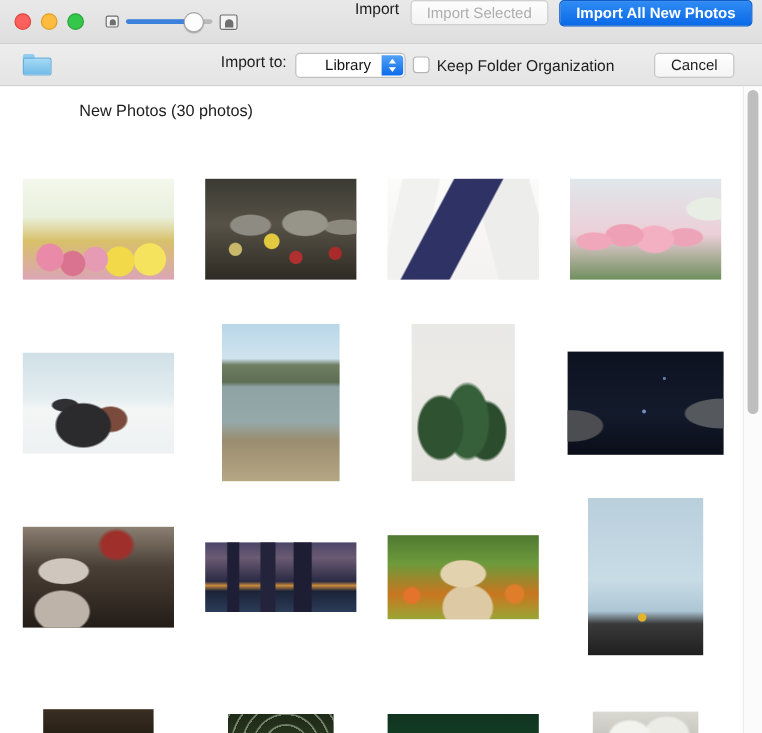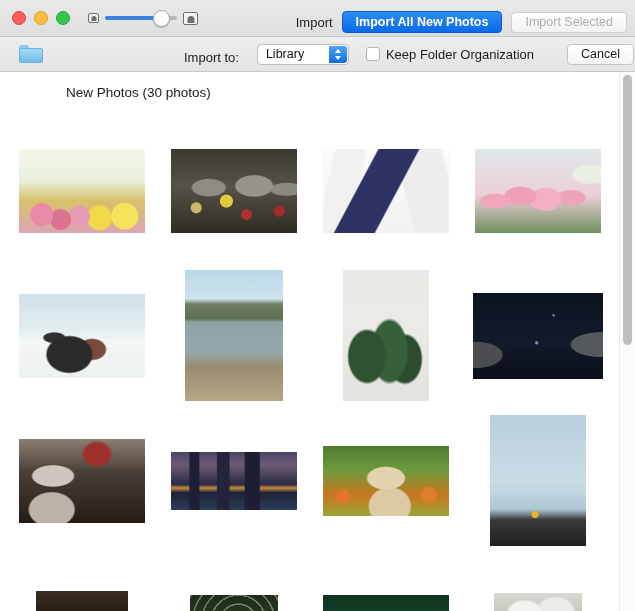--- a/index.html
+++ b/index.html
@@ -93,24 +93,23 @@
     height: 15px;
     border-radius: 50%;
     background: #fdfdfd;
     border: 1px solid #a8a8a8;
     box-shadow: 0 1px 1px rgba(0,0,0,.22);
   }
 
   .top-right {
     position: absolute;
     right: 8px;
-    top: 12px;
-    height: 20px;
-    display: flex;
-    align-items: center;
+    top: 0;
+    height: 36px;
+    display: flex;
     gap: 9px;
   }
   .import-label {
     font-size: 13px;
     color: #1d1d1d;
   }
   .btn {
     font-family: "Liberation Sans", sans-serif;
     font-size: 12.5px;
     height: 21px;
@@ -162,42 +161,42 @@
     width: 24px; height: 15px;
     background: linear-gradient(to bottom, #a5daf6, #72bbe8);
     border-radius: 2px;
     border: 1px solid #6ab0dd;
     box-sizing: border-box;
   }
   .sub-center {
     position: absolute;
     left: 184px;
     display: flex;
-    align-items: flex-end;
-    gap: 18px;
+    align-items: flex-start;
+    gap: 7px;
   }
   .sub-label {
     font-size: 13px;
     color: #1d1d1d;
   }
   .popup {
     position: relative;
     width: 92px;
     height: 21px;
     background: #ffffff;
     border: 1px solid #bfbfbf;
     border-radius: 4px;
     display: flex;
     align-items: center;
     box-sizing: border-box;
   }
   .popup .value {
     font-size: 12.5px;
     color: #111;
-    margin-left: 8px;
+    margin-left: 24px;
   }
   .popup .arrows {
     position: absolute;
     right: 1px;
     top: 1px;
     bottom: 1px;
     width: 18px;
     background: linear-gradient(to bottom, #54a2f7, #0b6be9);
     border-radius: 0 3px 3px 0;
     display: flex;
@@ -209,21 +208,21 @@
   .arrows .up, .arrows .dn {
     width: 0; height: 0;
     border-left: 3.5px solid transparent;
     border-right: 3.5px solid transparent;
   }
   .arrows .up { border-bottom: 4px solid #fff; }
   .arrows .dn { border-top: 4px solid #fff; }
 
   .sub-right {
     position: absolute;
-    right: 1px;
+    right: 23px;
     display: flex;
     align-items: center;
     gap: 9px;
   }
   .checkbox {
     width: 14px; height: 14px;
     background: #ffffff;
     border: 1px solid #b6b6b6;
     border-radius: 3px;
     box-sizing: border-box;
@@ -316,22 +315,22 @@
       <div class="thumb-icon small"></div>
       <div class="slider-track">
         <div class="slider-fill"></div>
         <div class="slider-knob"></div>
       </div>
       <div class="thumb-icon large"></div>
     </div>
 
     <div class="top-right">
       <div class="import-label">Import</div>
+      <div class="btn disabled">Import Selected</div>
       <div class="btn primary">Import All New Photos</div>
-      <div class="btn disabled">Import Selected</div>
     </div>
   </div>
 
   <div class="toolbar-sub">
 
     <div class="folder-icon">
       <div class="tab"></div>
       <div class="body"></div>
     </div>
 

